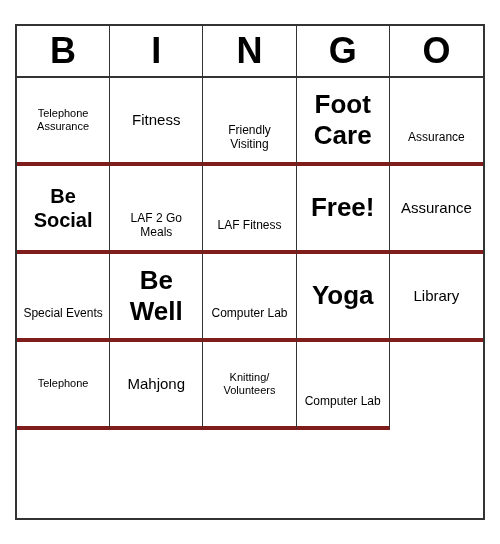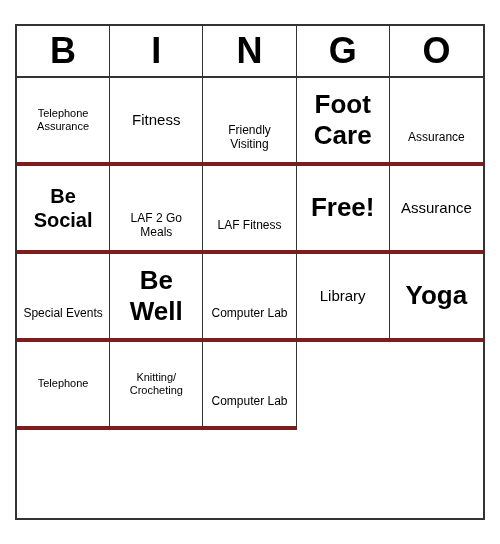--- a/index.html
+++ b/index.html
@@ -107,28 +107,31 @@
       <div class="bingo-cell">
         <span class="cell-text size-sm">Special Events</span>
       </div>
       <div class="bingo-cell">
         <span class="cell-text size-xl">Be Well</span>
       </div>
       <div class="bingo-cell">
         <span class="cell-text size-sm">Computer Lab</span>
       </div>
       <div class="bingo-cell">
-        <span class="cell-text size-md">Library</span>
+        <span class="cell-text size-xl">Yoga</span>
       </div>
       <div class="bingo-cell">
-        <span class="cell-text size-xl">Yoga</span>
+        <span class="cell-text size-md">Library</span>
       </div>
       <div class="bingo-cell">
         <span class="cell-text size-xs">Telephone</span>
       </div>
       <div class="bingo-cell">
-        <span class="cell-text size-xs">Knitting/ Crocheting</span>
+        <span class="cell-text size-md">Mahjong</span>
+      </div>
+      <div class="bingo-cell">
+        <span class="cell-text size-xs">Knitting/ Volunteers</span>
       </div>
       <div class="bingo-cell">
         <span class="cell-text size-sm">Computer Lab</span>
       </div>
     </div>
 </div>
 
 </body></html>

